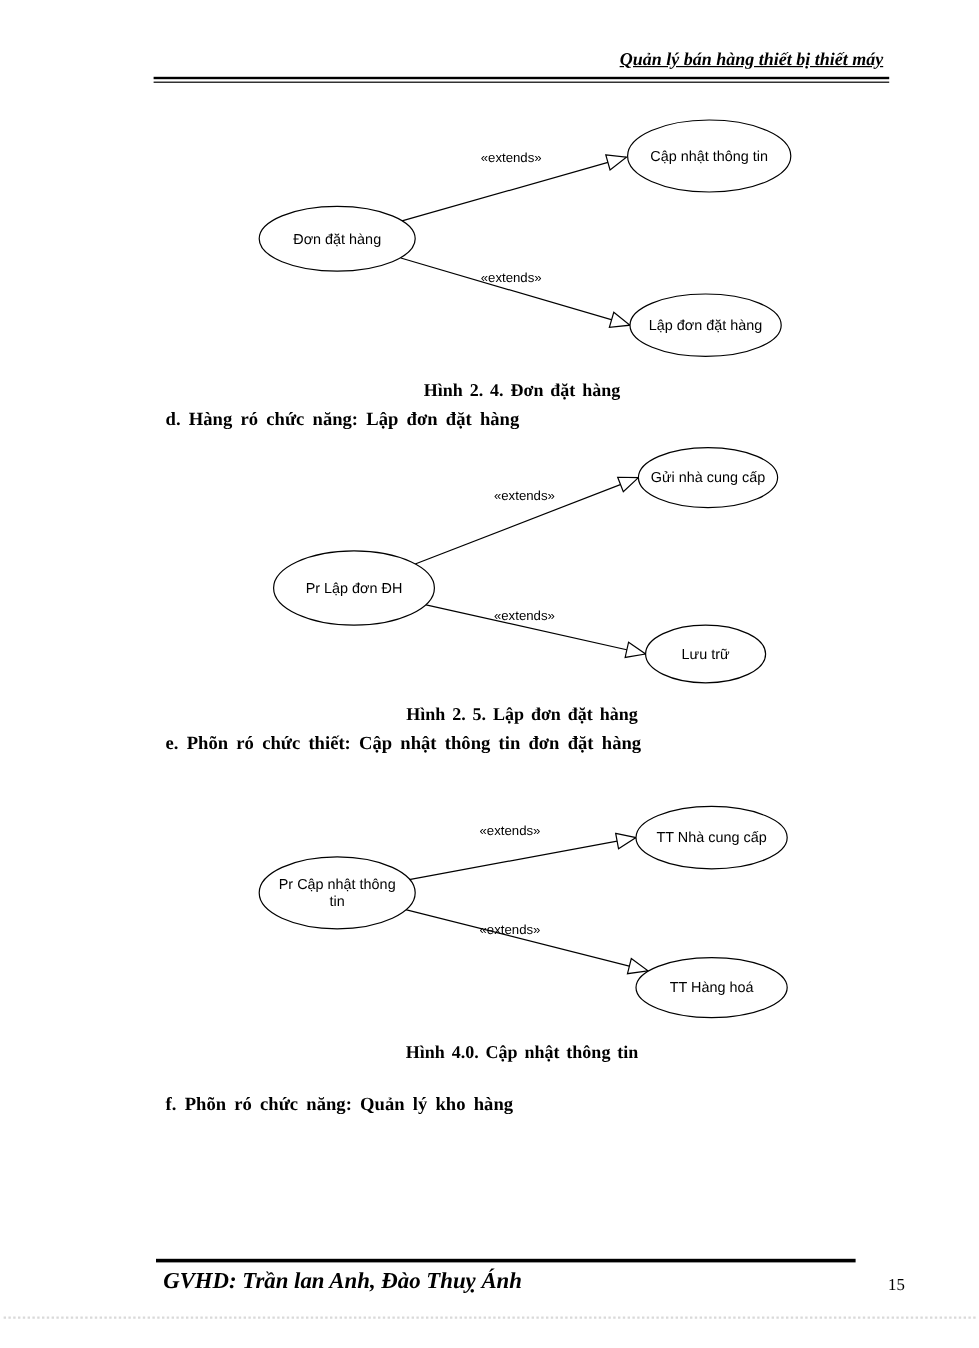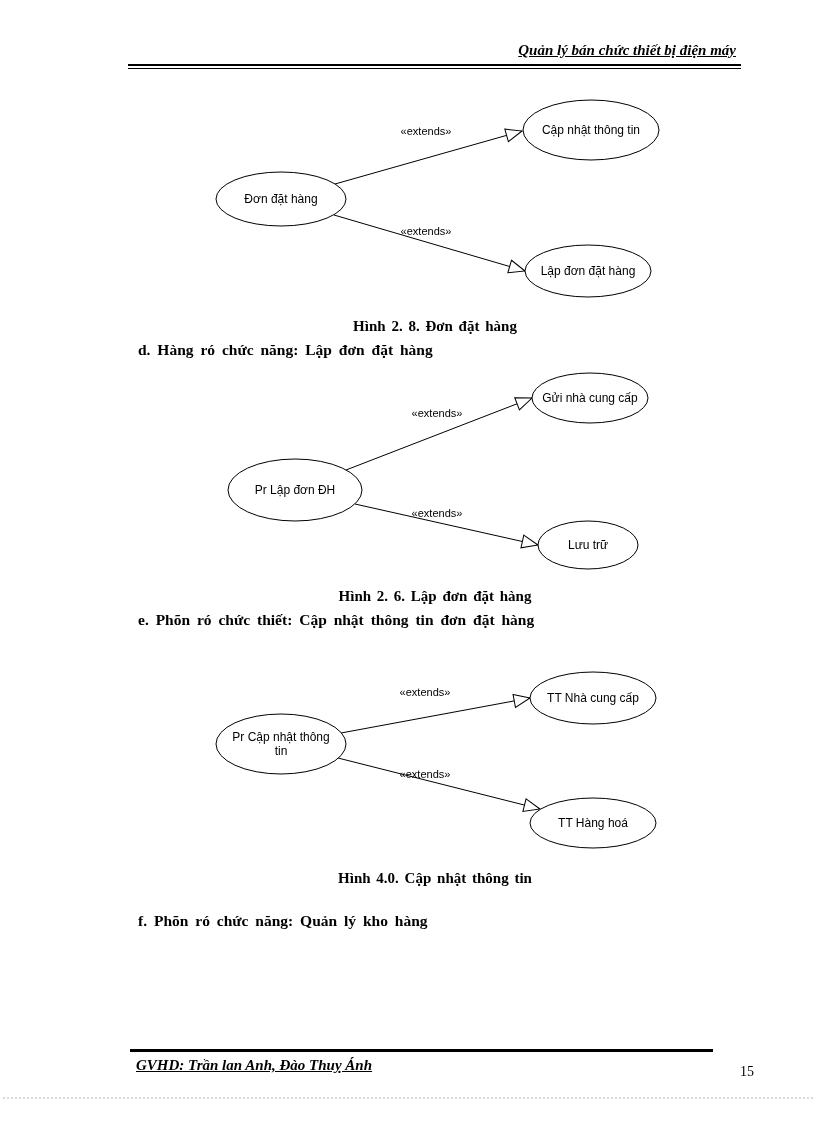--- a/index.html
+++ b/index.html
@@ -13,35 +13,35 @@
     font-size:15px; font-weight:bold; font-style:italic;
     text-decoration:underline;
   }
   .hline { background:#000; }
   .caption {
     font-size:15px; font-weight:bold; text-align:center; word-spacing:2px;
   }
   .para {
     font-size:15.5px; font-weight:bold; word-spacing:3px;
   }
-  .footer-text { font-size:15px; font-weight:bold; font-style:italic;text-decoration:underline; }
+  .footer-text { font-size:19px; font-weight:bold; font-style:italic; }
   .page-num { font-size:14px; }
   svg { position:absolute; overflow:visible; }
   svg text {
     font-family:"Liberation Sans","DejaVu Sans",sans-serif;
     font-size:12px; fill:#000;
   }
   svg text.ext { font-size:11px; }
   .dotted-edge { border-top:2px dotted #d9d9d9; }
 </style>
 </head>
 <body>
 
 <div class="abs" style="left:130px; top:41px; width:610px; text-align:right; padding-right:4px;">
-  <span class="header-title">Quản lý bán chức thiết bị điện máy</span>
+  <span class="header-title">Quản lý bán hàng thiết bị thiết máy</span>
 </div>
 <div class="abs hline" style="left:128px; top:64px; width:613px; height:2px;"></div>
 <div class="abs hline" style="left:128px; top:68px; width:613px; height:1px;"></div>
 
 <svg style="left:130px; top:85px;" width="570" height="235" viewBox="0 0 570 235">
   <defs>
     <marker id="mk1" markerWidth="20" markerHeight="16" refX="17" refY="7.5" orient="auto" markerUnits="userSpaceOnUse">
       <path d="M1,1 L17,7.5 L1,14 Z" fill="#ffffff" stroke="#000000" stroke-width="1"></path>
     </marker>
   </defs>
@@ -50,21 +50,21 @@
   <ellipse cx="151" cy="114" rx="65" ry="27" fill="#fff" stroke="#000" stroke-width="1"></ellipse>
   <text x="151" y="118" text-anchor="middle">Đơn đặt hàng</text>
   <ellipse cx="461" cy="45" rx="68" ry="30" fill="#fff" stroke="#000" stroke-width="1"></ellipse>
   <text x="461" y="49" text-anchor="middle">Cập nhật thông tin</text>
   <ellipse cx="458" cy="186" rx="63" ry="26" fill="#fff" stroke="#000" stroke-width="1"></ellipse>
   <text x="458" y="190" text-anchor="middle">Lập đơn đặt hàng</text>
   <text class="ext" x="296" y="50" text-anchor="middle">«extends»</text>
   <text class="ext" x="296" y="150" text-anchor="middle">«extends»</text>
 </svg>
 
-<div class="abs caption" style="left:130px; top:318px; width:610px;">Hình 2. 8. Đơn đặt hàng</div>
+<div class="abs caption" style="left:130px; top:318px; width:610px;">Hình 2. 4. Đơn đặt hàng</div>
 
 <div class="abs para" style="left:138px; top:341px; width:600px;">d. Hàng ró chức năng: Lập đơn đặt hàng</div>
 
 <svg style="left:130px; top:355px;" width="570" height="245" viewBox="0 0 570 245">
   <defs>
     <marker id="mk2" markerWidth="20" markerHeight="16" refX="17" refY="7.5" orient="auto" markerUnits="userSpaceOnUse">
       <path d="M1,1 L17,7.5 L1,14 Z" fill="#ffffff" stroke="#000000" stroke-width="1"></path>
     </marker>
   </defs>
   <line x1="216" y1="115" x2="402" y2="43" stroke="#000" stroke-width="1" marker-end="url(#mk2)"></line>
@@ -72,21 +72,21 @@
   <ellipse cx="165" cy="135" rx="67" ry="31" fill="#fff" stroke="#000" stroke-width="1"></ellipse>
   <text x="165" y="139" text-anchor="middle">Pr Lập đơn ĐH</text>
   <ellipse cx="460" cy="43" rx="58" ry="25" fill="#fff" stroke="#000" stroke-width="1"></ellipse>
   <text x="460" y="47" text-anchor="middle">Gửi nhà cung cấp</text>
   <ellipse cx="458" cy="190" rx="50" ry="24" fill="#fff" stroke="#000" stroke-width="1"></ellipse>
   <text x="458" y="194" text-anchor="middle">Lưu trữ</text>
   <text class="ext" x="307" y="62" text-anchor="middle">«extends»</text>
   <text class="ext" x="307" y="162" text-anchor="middle">«extends»</text>
 </svg>
 
-<div class="abs caption" style="left:130px; top:588px; width:610px;">Hình 2. 6. Lập đơn đặt hàng</div>
+<div class="abs caption" style="left:130px; top:588px; width:610px;">Hình 2. 5. Lập đơn đặt hàng</div>
 
 <div class="abs para" style="left:138px; top:611px; width:600px;">e. Phõn ró chức thiết: Cập nhật thông tin đơn đặt hàng</div>
 
 <svg style="left:130px; top:645px;" width="570" height="230" viewBox="0 0 570 230">
   <defs>
     <marker id="mk3" markerWidth="20" markerHeight="16" refX="17" refY="7.5" orient="auto" markerUnits="userSpaceOnUse">
       <path d="M1,1 L17,7.5 L1,14 Z" fill="#ffffff" stroke="#000000" stroke-width="1"></path>
     </marker>
   </defs>
   <line x1="211" y1="88" x2="400" y2="53" stroke="#000" stroke-width="1" marker-end="url(#mk3)"></line>

